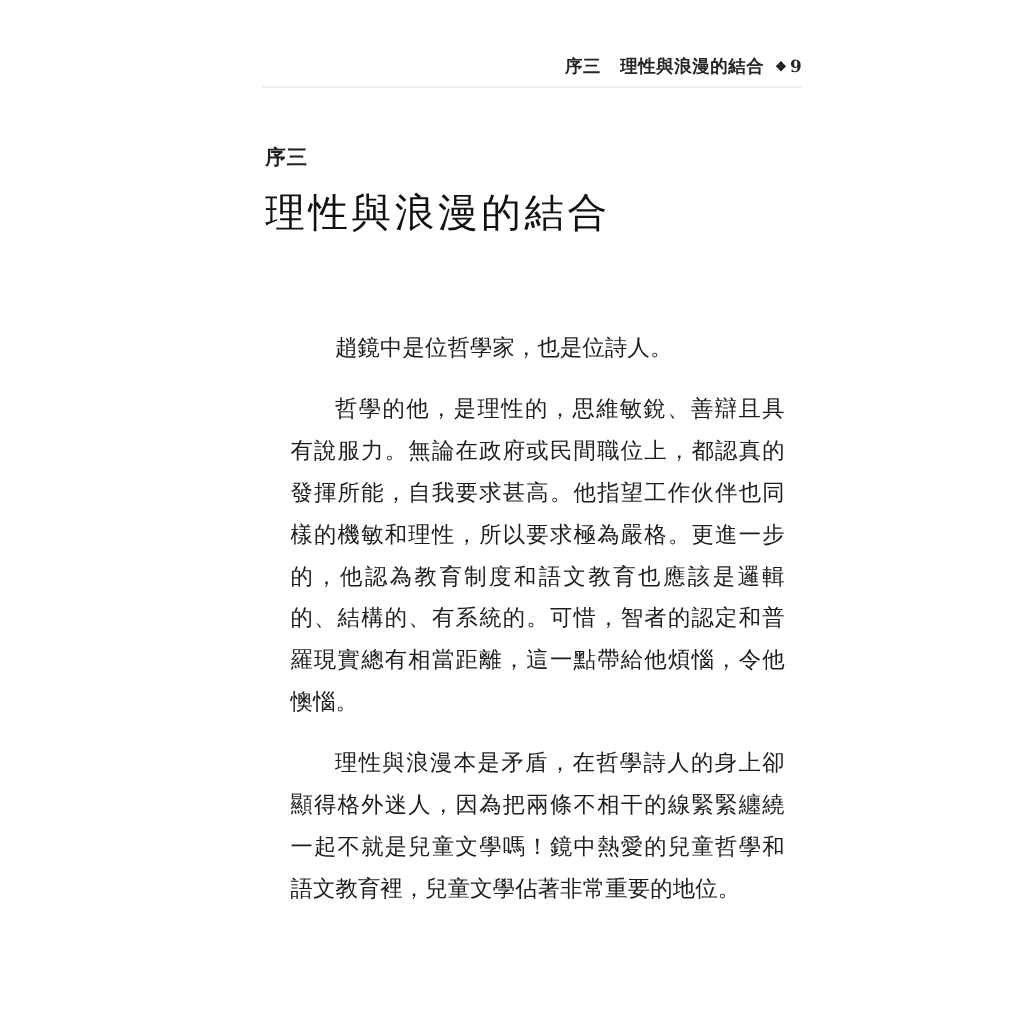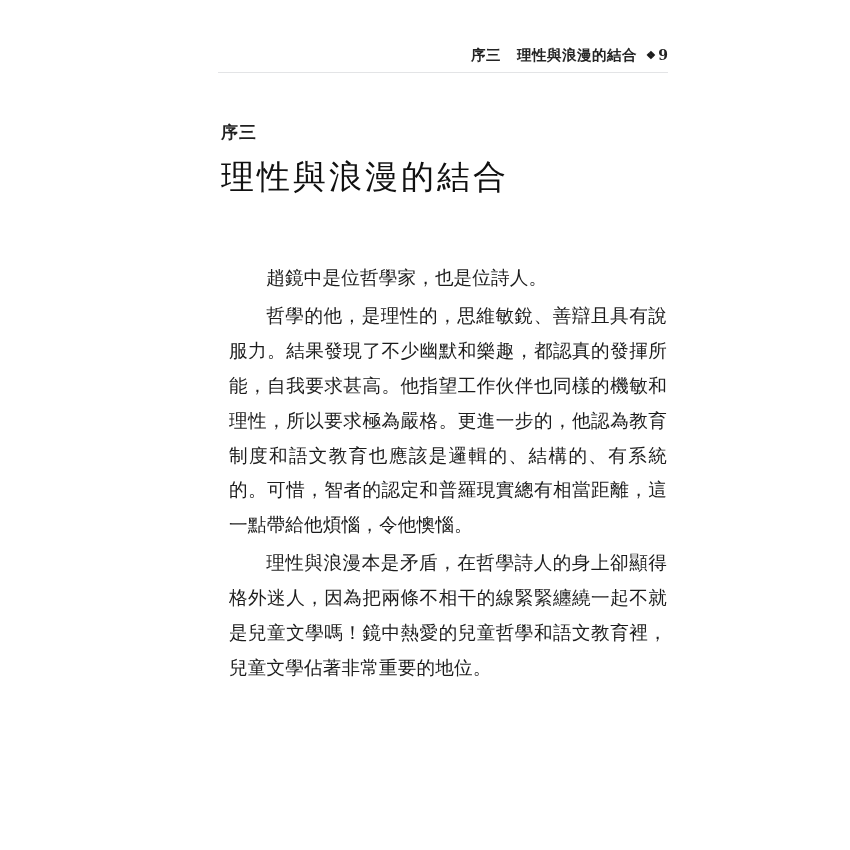--- a/index.html
+++ b/index.html
@@ -98,21 +98,21 @@
   }
 
   
   .body-text {
     position: absolute;
     top: 258px;
     left: 226px;
     width: 444px;
   }
   .para {
-    margin: 3px;
+    margin: 16px;
     font-size: 18.6px;
     line-height: 34.9px;
     text-align: justify;
     text-justify: inter-character;
     text-indent: 2em;
     letter-spacing: 0.15px;
     color: #1c1c1c;
     word-break: break-all;
   }
 </style>
@@ -132,18 +132,18 @@
   </div>
   <div class="head-rule"></div>
 
   <div class="title-block">
     <div class="title-kicker">序三</div>
     <h1 class="title-main">理性與浪漫的結合</h1>
   </div>
 
   <div class="body-text">
     <p class="para">趙鏡中是位哲學家，也是位詩人。</p>
-    <p class="para">哲學的他，是理性的，思維敏銳、善辯且具有說服力。結果發現了不少幽默和樂趣，都認真的發揮所能，自我要求甚高。他指望工作伙伴也同樣的機敏和理性，所以要求極為嚴格。更進一步的，他認為教育制度和語文教育也應該是邏輯的、結構的、有系統的。可惜，智者的認定和普羅現實總有相當距離，這一點帶給他煩惱，令他懊惱。</p>
+    <p class="para">哲學的他，是理性的，思維敏銳、善辯且具有說服力。無論在政府或民間職位上，都認真的發揮所能，自我要求甚高。他指望工作伙伴也同樣的機敏和理性，所以要求極為嚴格。更進一步的，他認為教育制度和語文教育也應該是邏輯的、結構的、有系統的。可惜，智者的認定和普羅現實總有相當距離，這一點帶給他煩惱，令他懊惱。</p>
     <p class="para">理性與浪漫本是矛盾，在哲學詩人的身上卻顯得格外迷人，因為把兩條不相干的線緊緊纏繞一起不就是兒童文學嗎！鏡中熱愛的兒童哲學和語文教育裡，兒童文學佔著非常重要的地位。</p>
 
   </div>
 
 </div>
 
 </body></html>

